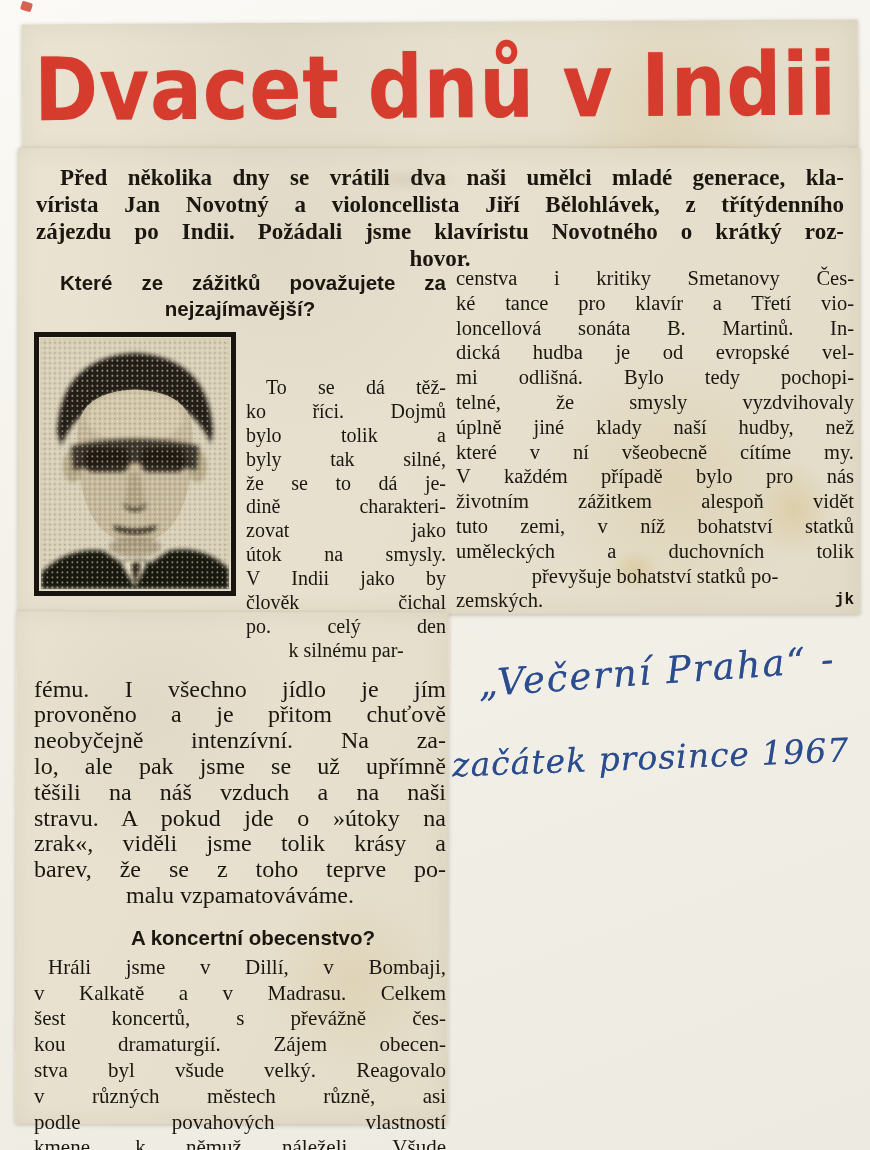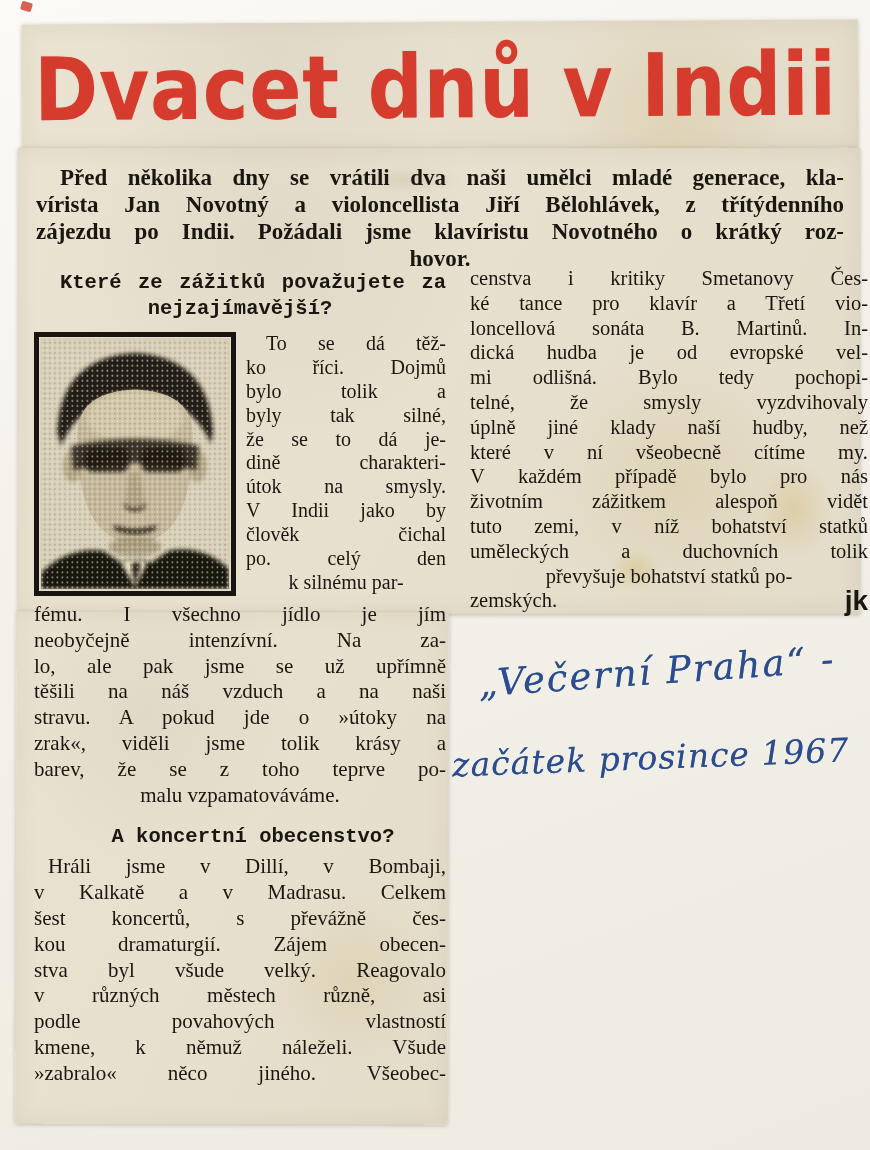--- a/index.html
+++ b/index.html
@@ -47,53 +47,53 @@
   .tline.last::after{display:none;}
 
   .intro{
     position:absolute;left:36px;top:164px;width:808px;
     font-weight:bold;font-size:23px;
   }
   .intro .tline{height:27px;line-height:27px;}
   .intro .tline:first-child{text-indent:24px;}
 
   .q-head{
-    font-family:Liberation Mono, monospace;
+    font-family:Liberation Sans, sans-serif;
     font-weight:bold;font-size:20.5px;
   }
   .q-head .tline{height:26px;line-height:26px;}
   .q-head .tline:first-child{text-indent:26px;}
 
   .col1{position:absolute;left:34px;top:270px;width:412px;}
-  .col2{position:absolute;left:470px;top:266px;width:398px;font-size:20.5px;}
+  .col2{position:absolute;left:456px;top:266px;width:398px;font-size:20.5px;}
   .col2 .tline{height:24.8px;line-height:24.8px;}
 
   .photo-row{display:flex;margin-top:10px;}
   .photo-frame{
     width:188px;height:250px;flex:0 0 auto;
     border:5px solid #181410;background:#d9d0ba;padding:2px;
     box-shadow:0 0 0 1px rgba(230,222,205,.9) inset;
   }
   .photo-frame svg{display:block;width:100%;height:100%;}
   .beside{
-    flex:1;margin-left:10px;font-size:20px;
+    flex:1;margin-left:10px;font-size:20px;margin-top:44px;
   }
   .beside .tline{height:23.9px;line-height:23.9px;}
   .beside .tline:first-child{text-indent:20px;}
 
-  .below{margin-top:6px;font-size:21px;}
+  .below{margin-top:14px;font-size:24px;}
   .below .tline{height:25.8px;line-height:25.8px;}
 
   .q2{margin-top:16px;}
   .p2{margin-top:4px;font-size:21px;}
   .p2 .tline{height:25.8px;line-height:25.8px;}
   .p2 .tline:first-child{text-indent:14px;}
 
   .sig-row{display:flex;justify-content:space-between;height:25px;line-height:25px;text-align:right;}
-  .sig{font-weight:bold;font-family:Liberation Sans, sans-serif;font-size:28px;}
+  .sig{font-weight:bold;font-family:Liberation Mono, monospace;font-size:16px;}
 
   
   .hand{
     position:absolute;color:#2b4d8f;
     font-family:"DejaVu Serif", serif;font-style:italic;
     text-shadow:0 0 .6px rgba(43,77,143,.7);
   }
   .hand-1{left:478px;top:650px;font-size:37px;transform:rotate(-4deg);letter-spacing:2px;}
   .hand-2{left:452px;top:738px;font-size:33px;transform:rotate(-2.2deg);letter-spacing:1px;}
 </style>
@@ -172,30 +172,32 @@
         <rect width="188" height="248" fill="url(#ht)"></rect>
       </svg>
     </div>
     <div class="beside">
         <div class="tline">To se dá těž-</div>
         <div class="tline">ko říci. Dojmů</div>
         <div class="tline">bylo tolik a</div>
         <div class="tline">byly tak silné,</div>
         <div class="tline">že se to dá je-</div>
         <div class="tline">dině charakteri-</div>
+        <div class="tline">zovat jako</div>
         <div class="tline">útok na smysly.</div>
         <div class="tline">V Indii jako by</div>
         <div class="tline">člověk čichal</div>
         <div class="tline">po. celý den</div>
         <div class="tline last">k silnému par-</div>
       </div>
   </div>
 
   <div class="below">
       <div class="tline">fému. I všechno jídlo je jím</div>
+      <div class="tline">provoněno a je přitom chuťově</div>
       <div class="tline">neobyčejně intenzívní. Na za-</div>
       <div class="tline">lo, ale pak jsme se už upřímně</div>
       <div class="tline">těšili na náš vzduch a na naši</div>
       <div class="tline">stravu. A pokud jde o »útoky na</div>
       <div class="tline">zrak«, viděli jsme tolik krásy a</div>
       <div class="tline">barev, že se z toho teprve po-</div>
       <div class="tline last">malu vzpamatováváme.</div>
     </div>
 
   <div class="q-head q2">

